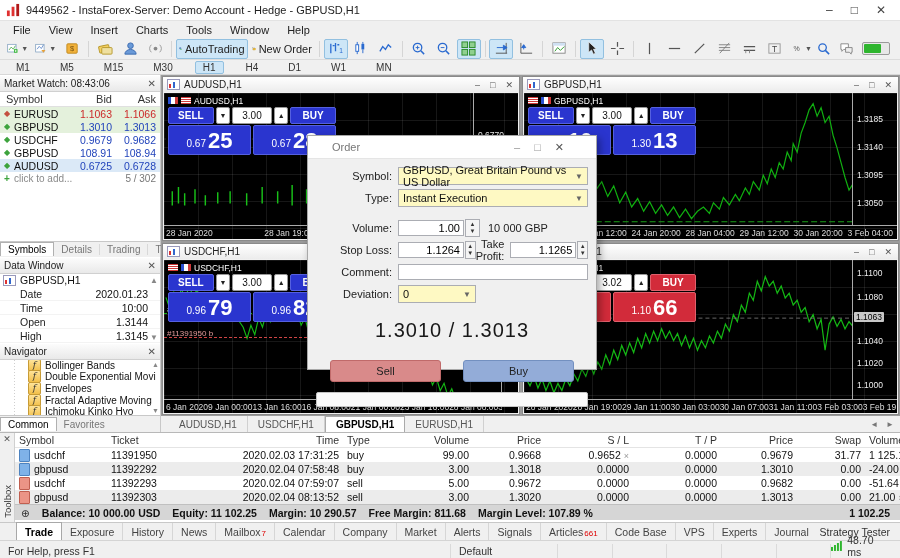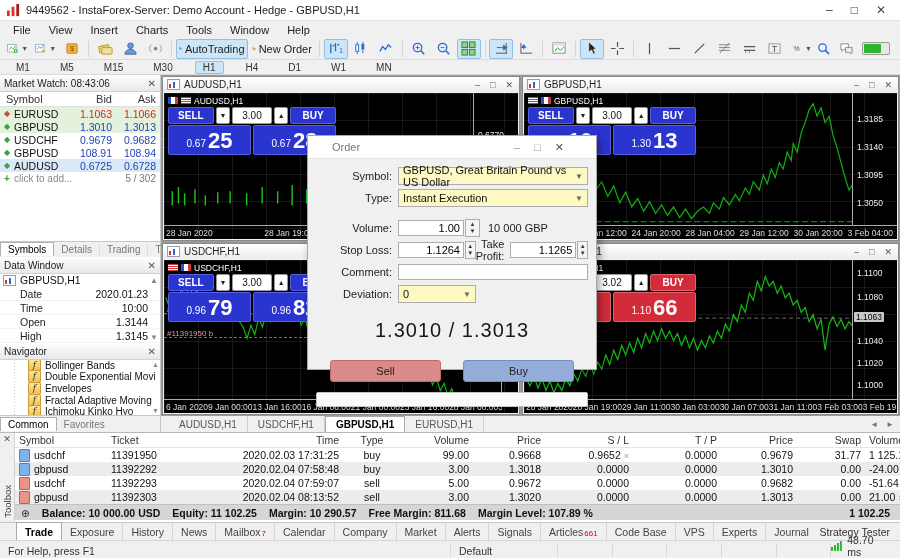--- a/index.html
+++ b/index.html
@@ -141,21 +141,21 @@
   .tb-strip{width:15px;background:#f0f0f0;border-right:1px solid #d0d0d0;display:flex;flex-direction:column;align-items:center;box-sizing:border-box;}
   .tb-strip .px{font-size:9px;color:#555;margin-top:1px;}
   .tb-content{flex:1;display:flex;flex-direction:column;min-width:0;}
   .thead,.trow{display:flex;align-items:center;height:14px;font-size:10.5px;}
   .thead{color:#333;border-bottom:1px solid #e4e4e4;}
   .trow:nth-child(odd){background:#ececec;}
   .tc{box-sizing:border-box;padding:0 4px;white-space:nowrap;overflow:hidden;}
   .c-sym{width:92px;display:flex;align-items:center;gap:4px;}
   .c-ticket{width:98px;}
   .c-time{width:138px;text-align:right;}
-  .c-type{width:58px;text-align:center;}
+  .c-type{width:58px;text-align:left;}
   .c-vol{width:72px;text-align:right;}
   .c-price{width:72px;text-align:right;}
   .c-sl{width:88px;text-align:right;}
   .c-tp{width:88px;text-align:right;}
   .c-price2{width:76px;text-align:right;}
   .c-swap{width:68px;text-align:right;}
   .c-profit{flex:1;text-align:right;padding-right:6px;}
   .xmini{color:#999;font-size:9px;margin-left:3px;}
   .doc{width:9px;height:11px;border-radius:1px;position:relative;flex:0 0 auto;}
   .doc.buy{background:#7fb2e8;border:1px solid #4d83c0;}

